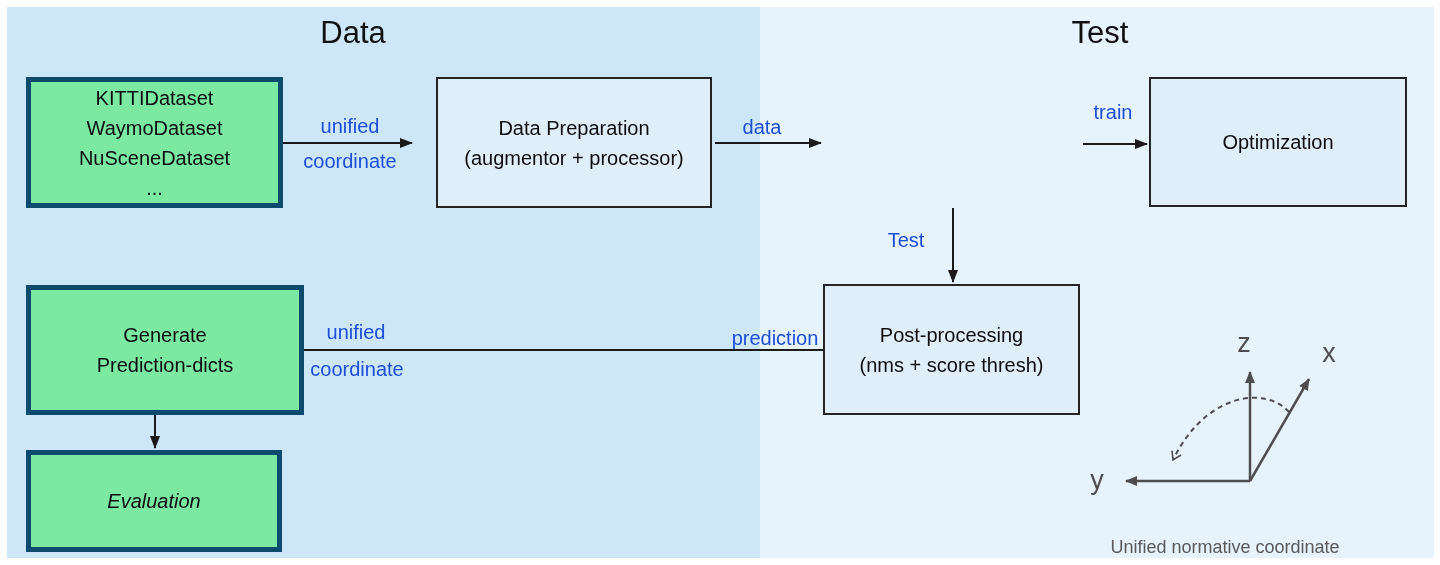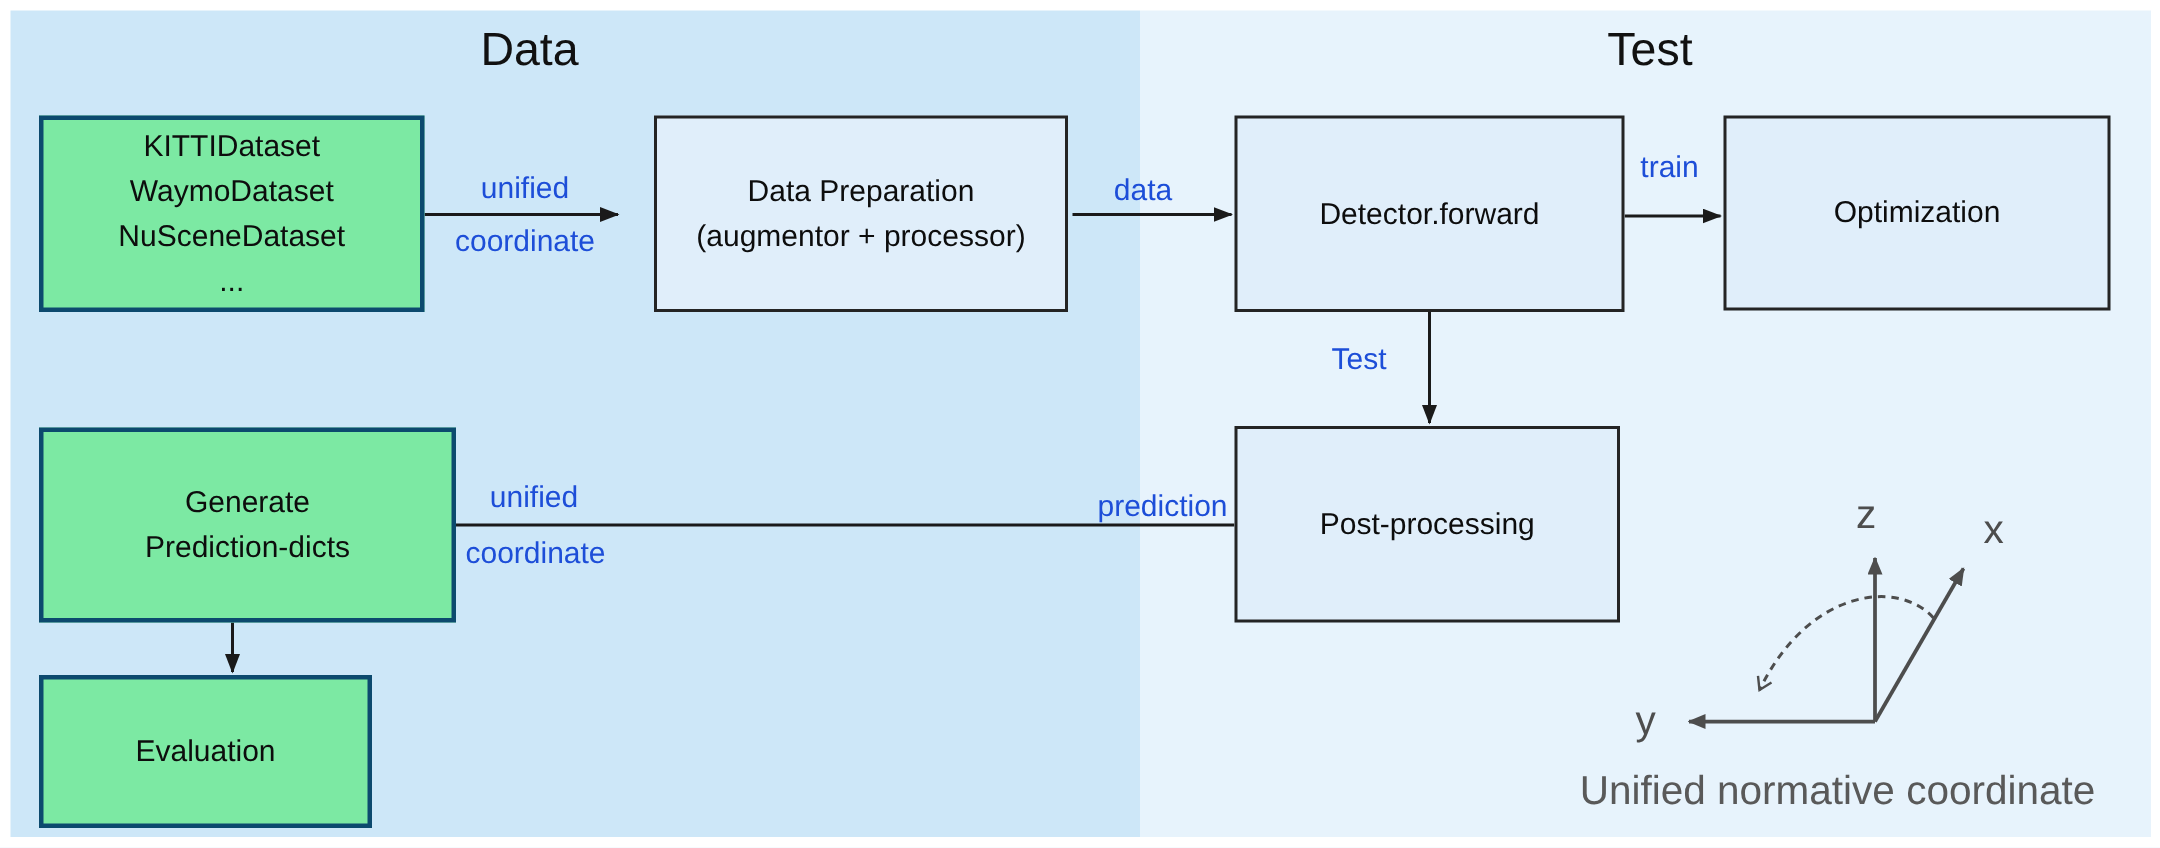--- a/index.html
+++ b/index.html
@@ -14,32 +14,32 @@
     position:absolute;transform:translateX(-50%);top:14px;
     font-size:31px;line-height:38px;color:#111;white-space:nowrap;
   }
   svg.wires{position:absolute;left:0;top:0;width:1440px;height:565px;}
   .node{
     position:absolute;box-sizing:border-box;display:flex;flex-direction:column;
     align-items:center;justify-content:center;text-align:center;
     font-size:20px;line-height:30px;color:#0d0d0d;
   }
   .node.light{background:#e0eefa;border:2px solid #242424;}
-  .node.green{background:#7ce9a3;border:3px solid #0c4a6e;}
+  .node.green{background:#7ce9a3;border:5px solid #0c4a6e;}
   .edge-label{
     position:absolute;transform:translateX(-50%);white-space:nowrap;
     font-size:20px;line-height:28px;color:#1d4ed8;text-align:left;
   }
   .axis-label{
     position:absolute;transform:translateX(-50%);white-space:nowrap;
     font-size:27px;line-height:30px;color:#4d4d4d;
   }
   .axis-caption{
     position:absolute;transform:translateX(-50%);white-space:nowrap;
-    font-size:27px;line-height:28px;color:#595959;
+    font-size:18px;line-height:28px;color:#595959;margin-top:20px;
   }
 </style>
 </head>
 <body>
 
 <div class="stage">
 
   <div class="section data"></div>
   <div class="section model"></div>
 
@@ -81,38 +81,36 @@
     <div>WaymoDataset</div>
     <div>NuSceneDataset</div>
     <div>...</div>
   </div>
 
   <div class="node light" style="left:415px;top:77px;width:276px;height:131px;margin-left:21px;">
     <div>Data Preparation</div>
     <div>(augmentor + processor)</div>
   </div>
 
-  <div class="node light" style="left:823px;top:77px;width:260px;height:131px;">
-    <div>Detector.forward</div>
-  </div>
 
   <div class="node light" style="left:1149px;top:77px;width:258px;height:130px;">
     <div>Optimization</div>
   </div>
 
   <div class="node light" style="left:823px;top:284px;width:257px;height:131px;">
     <div>Post-processing</div>
+    <div>(nms + score thresh)</div>
   </div>
 
   <div class="node green" style="left:26px;top:285px;width:278px;height:130px;">
     <div>Generate</div>
     <div>Prediction-dicts</div>
   </div>
 
-  <div class="node green" style="left:26px;top:450px;width:222px;height:102px;">
+  <div class="node green" style="left:26px;top:450px;width:256px;height:102px;font-style:italic;">
     <div>Evaluation</div>
   </div>
 
   <div class="edge-label" style="left:350px;top:112px;">unified</div>
   <div class="edge-label" style="left:350px;top:147px;">coordinate</div>
 
   <div class="edge-label" style="left:762px;top:113px;">data</div>
 
   <div class="edge-label" style="left:1113px;top:98px;">train</div>
 

